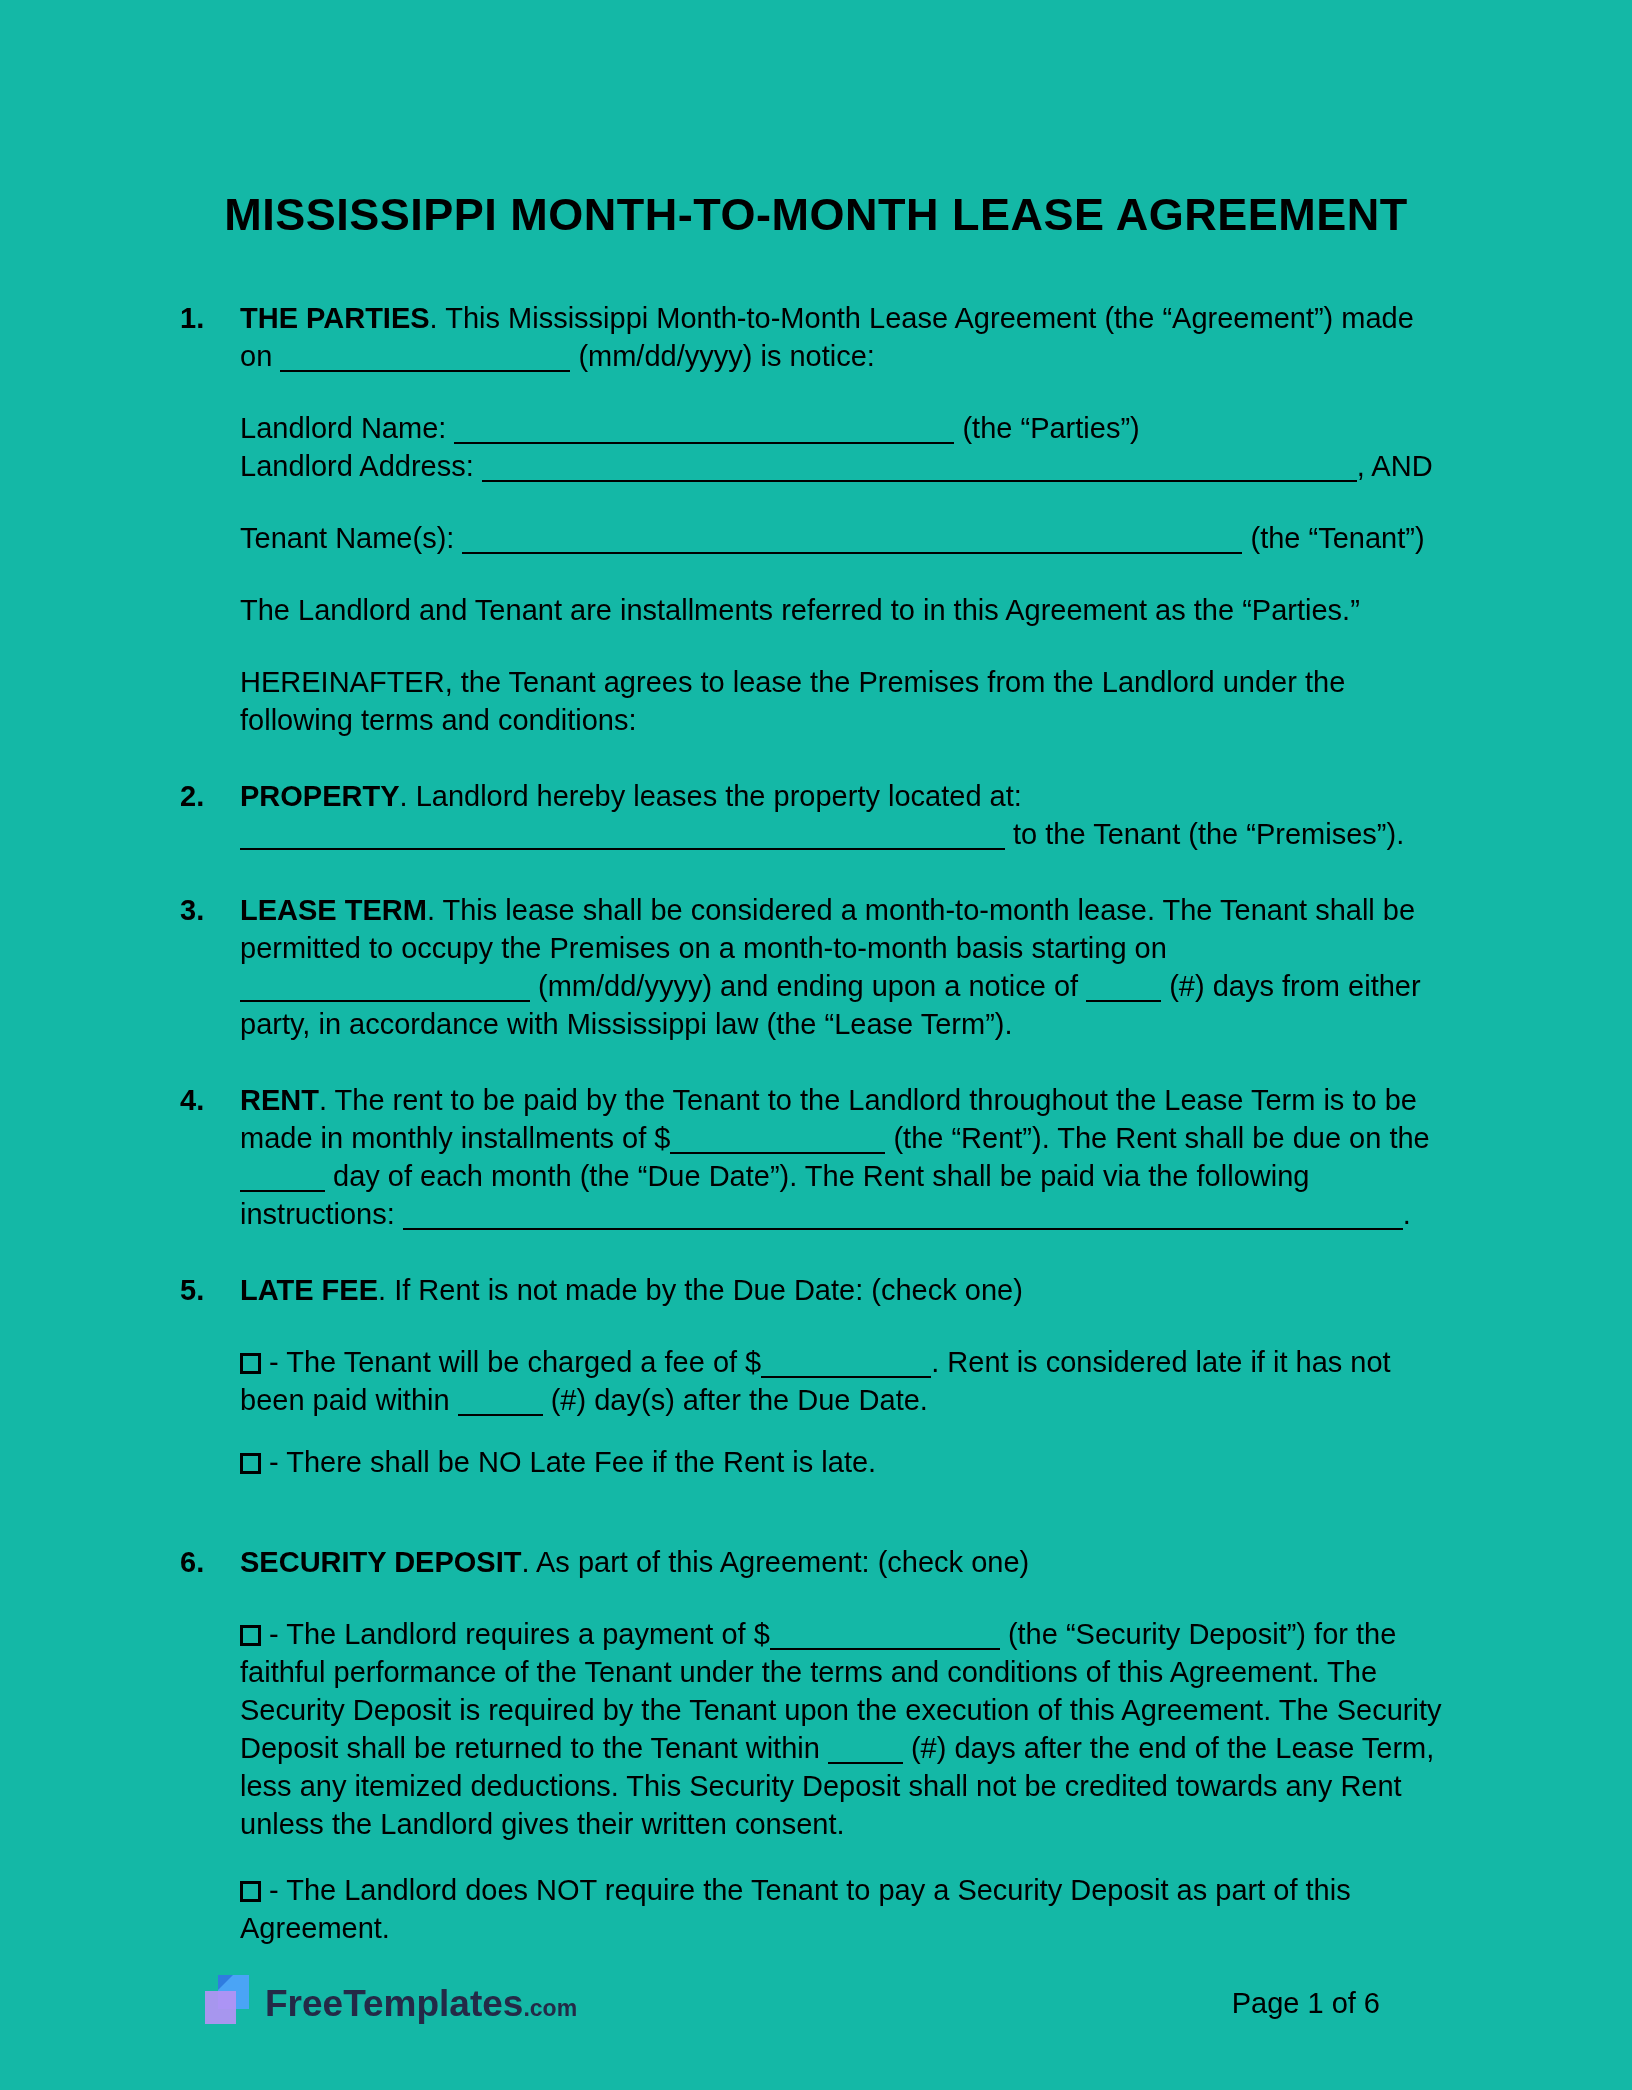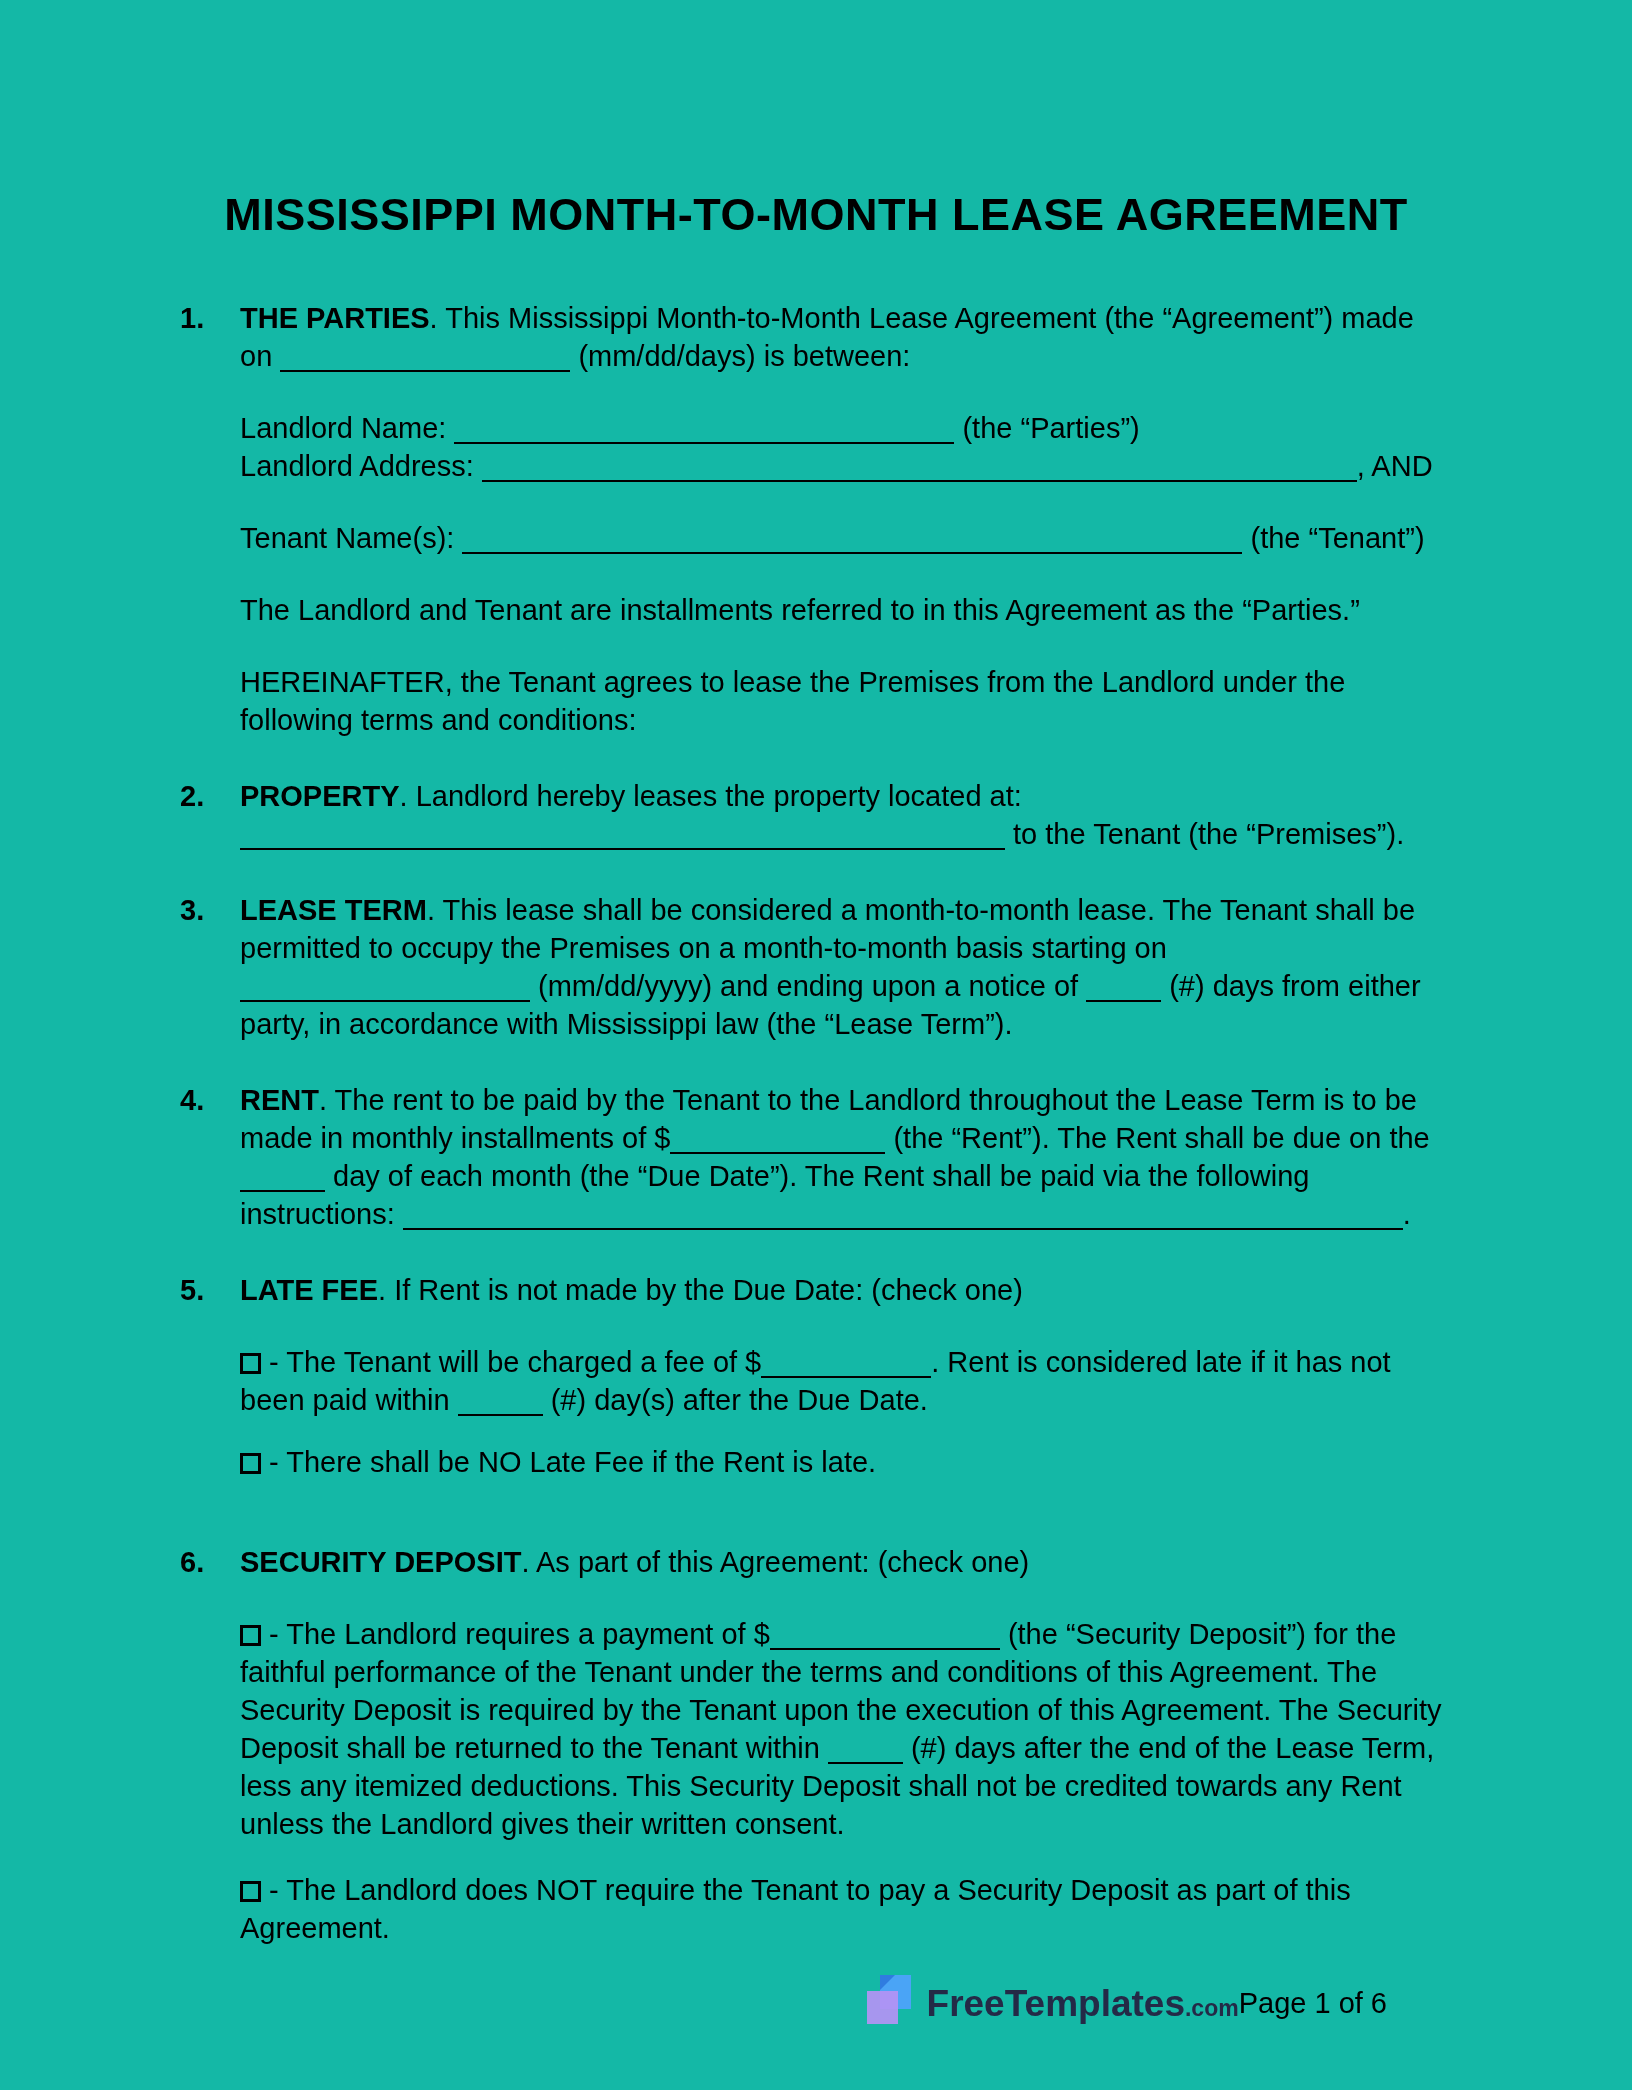--- a/index.html
+++ b/index.html
@@ -42,24 +42,24 @@
   .w1000{width:1000px}
   .checkbox{
     display:inline-block;
     width:21px;height:21px;
     border:3px solid #000;
     vertical-align:-2px;
     margin-right:8px;
   }
   .footer{
     position:absolute;
-    left:180px;right:180px;top:1974px;
+    left:180px;right:187px;top:1974px;
     display:flex;
     align-items:center;
-    justify-content:flex-end;
+    justify-content:space-between;
     height:58px;
   }
   .brand{display:flex;align-items:center;margin-left:25px;}
   .logo{position:relative;width:48px;height:56px;flex:none;}
   .logo .sq-blue{
     position:absolute;left:13px;top:0;
     width:31px;height:34px;
     background:#4aa4f6;
   }
   .logo .fold{
@@ -82,21 +82,21 @@
 <body>
 
 <div class="page">
   <div class="content">
 
     <h1 class="doc-title">MISSISSIPPI MONTH-TO-MONTH LEASE AGREEMENT</h1>
 
     <div class="sec">
       <div class="num">1.</div>
       <div class="body">
-        <p><strong>THE PARTIES</strong><span>. This Mississippi Month-to-Month Lease Agreement (the “Agreement”) made on </span><span class="blank w290"></span><span> (mm/dd/days) is between:</span></p>
+        <p><strong>THE PARTIES</strong><span>. This Mississippi Month-to-Month Lease Agreement (the “Agreement”) made on </span><span class="blank w290"></span><span> (mm/dd/yyyy) is notice:</span></p>
 
         <div style="margin-bottom:34px;">
           <p class="tight"><span>Landlord Name: </span><span class="blank w500"></span><span> (the “Parties”)</span></p>
           <p class="tight"><span>Landlord Address: </span><span class="blank w875"></span><span>, AND</span></p>
         </div>
 
         <p><span>Tenant Name(s): </span><span class="blank w780"></span><span> (the “Tenant”)</span></p>
 
         <p>The Landlord and Tenant are installments referred to in this Agreement as the “Parties.”</p>
 

